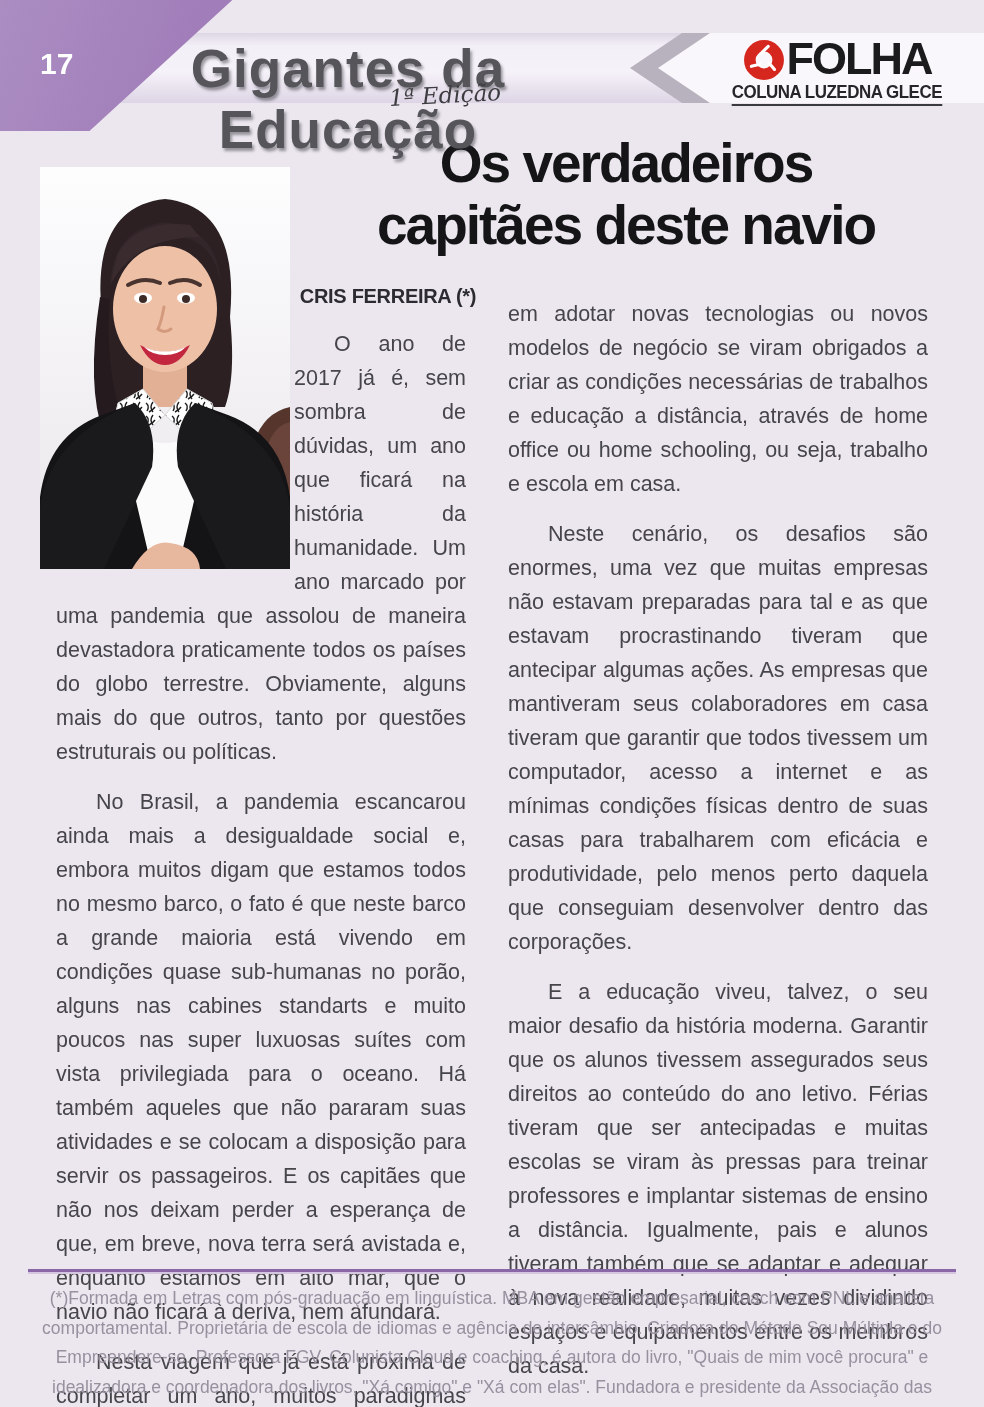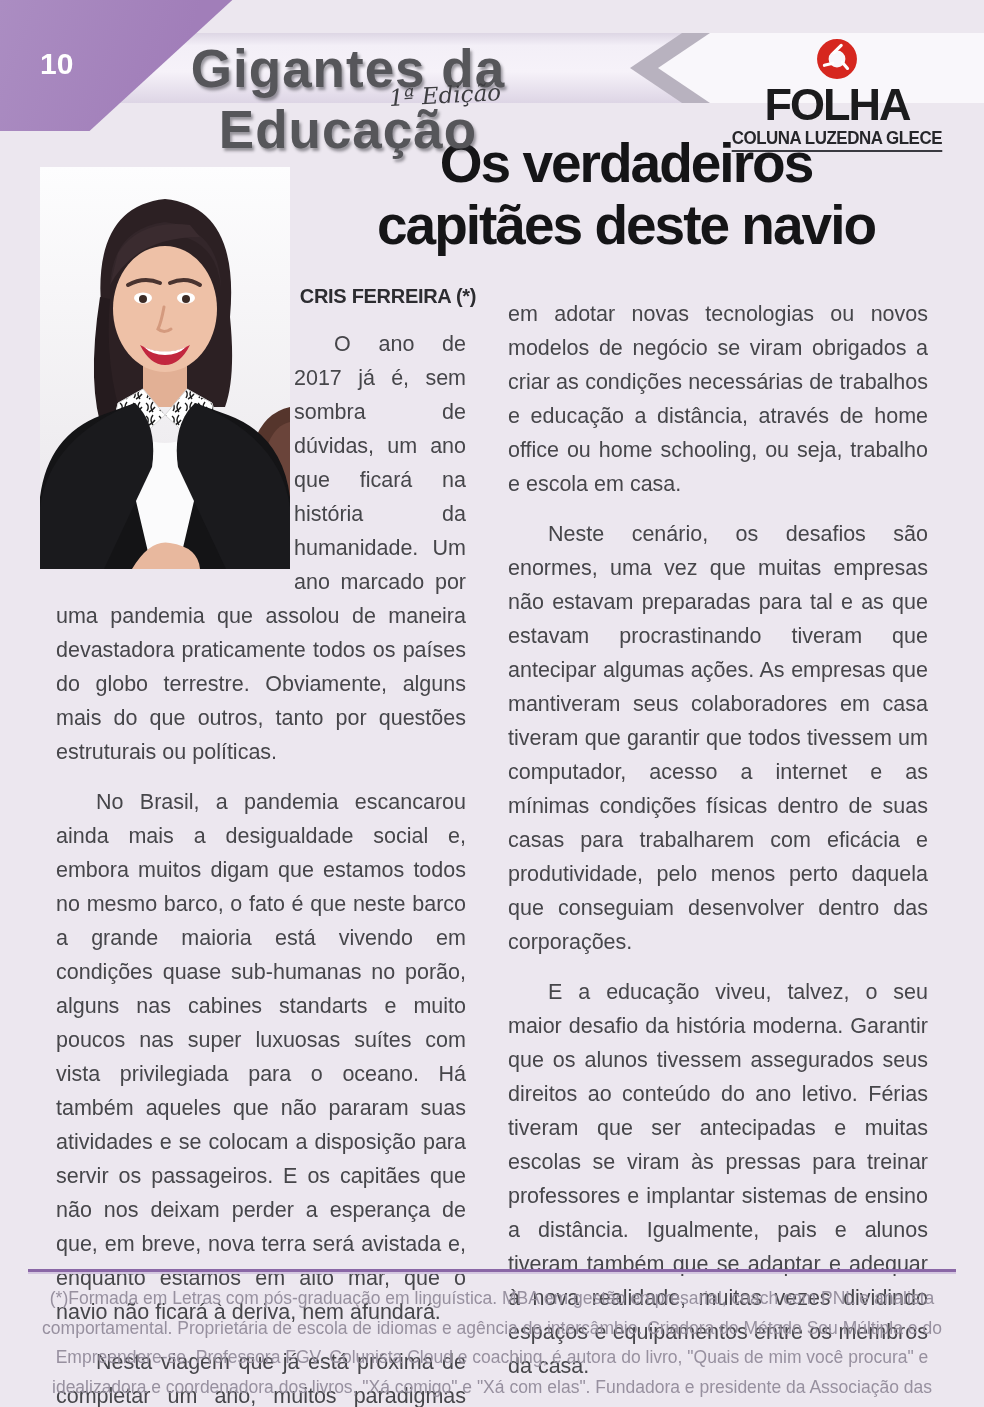--- a/index.html
+++ b/index.html
@@ -19,21 +19,21 @@
     clip-path:polygon(0 0,96% 0,37% 100%,0 100%);
     filter:drop-shadow(6px 2px 5px rgba(90,70,110,.5));z-index:3;}
   .page-number{position:absolute;left:40px;top:47px;color:#fff;font-size:30px;font-weight:bold;z-index:4;}
   .section-title{position:absolute;left:118px;top:38px;width:460px;text-align:center;z-index:4;
     font-size:53px;font-weight:bold;letter-spacing:1px;color:#56565a;
     text-shadow:2px 3px 3px rgba(45,45,50,.45);}
   .edition{position:absolute;left:330px;top:82px;width:230px;text-align:center;z-index:4;
     font-family:"DejaVu Serif",serif;font-style:italic;font-size:23px;color:#3d3d41;
     transform:rotate(-3deg);}
   .brand{position:absolute;left:712px;top:36px;width:250px;text-align:center;z-index:4;}
-  .brand-row{display:flex;align-items:center;justify-content:center;gap:2px;flex-direction:column;}
+  .brand-row{display:flex;align-items:center;justify-content:center;gap:2px;}
   .brand-name{font-size:45px;font-weight:bold;letter-spacing:-2px;color:#1b1b1d;line-height:1;}
   .o-icon{width:42px;height:42px;flex:0 0 auto;margin-top:2px;}
   .column-label{display:inline-block;margin-top:1px;font-size:18px;font-weight:bold;color:#26262a;
     letter-spacing:-0.5px;transform:scaleX(.94);border-bottom:2px solid #3a3a40;padding-bottom:1px;}
 
   
   .headline{position:absolute;left:300px;top:132px;width:652px;margin:0;text-align:center;z-index:2;
     font-size:55px;line-height:62px;font-weight:bold;color:#151517;letter-spacing:-2px;}
 
   
@@ -62,21 +62,21 @@
 <div class="page">
 
   <div class="header-band"></div>
 
   <div class="logo-band">
     <div class="arrow-gray"></div>
     <div class="arrow-white"></div>
   </div>
 
   <div class="corner"></div>
-  <div class="page-number">10</div>
+  <div class="page-number">17</div>
 
   <div class="section-title">Gigantes da Educação</div>
   <div class="edition">1ª Edição</div>
 
   <div class="brand">
     <div class="brand-row">
       <svg class="o-icon" viewBox="0 0 40 40" aria-hidden="true">
         <circle cx="20" cy="20" r="13.5" fill="none" stroke="#d6271f" stroke-width="11"></circle>
         <g stroke="#ffffff" stroke-width="3" stroke-linecap="round">
           <path d="M24 7 L17 14"></path>

